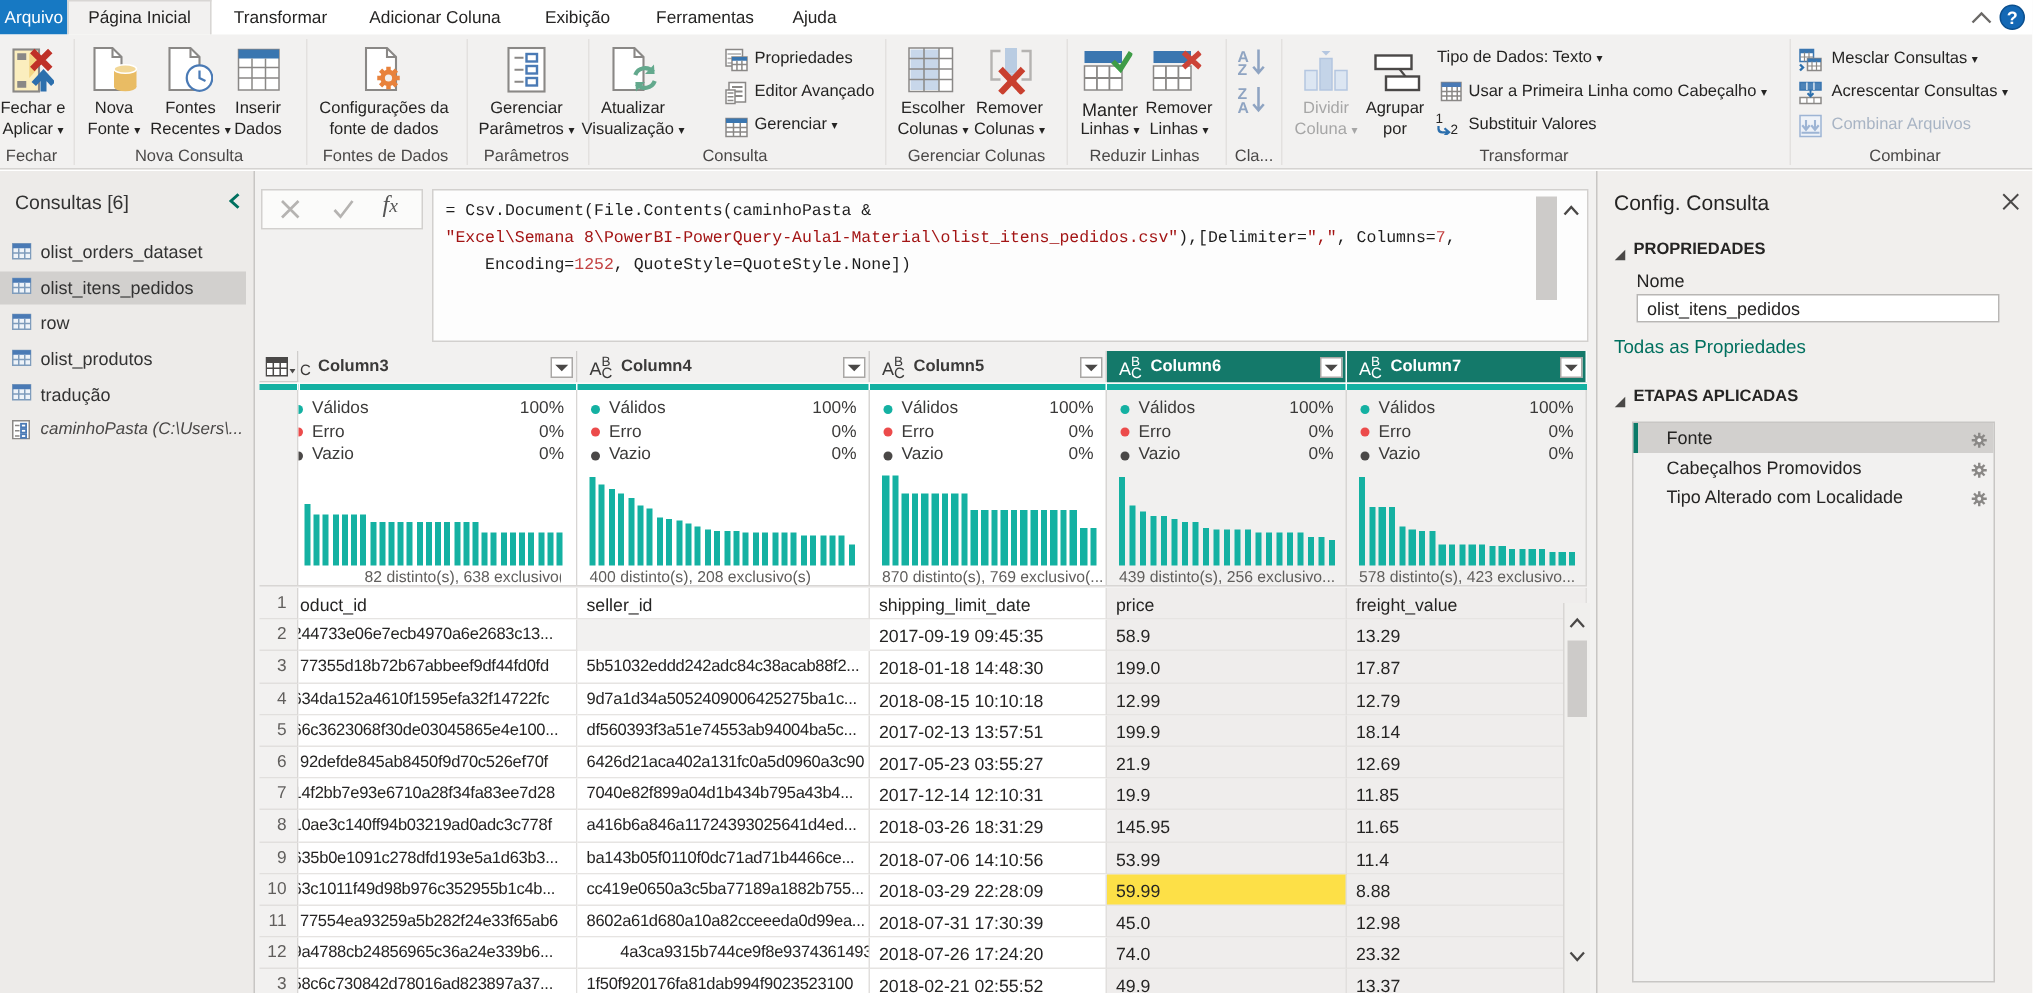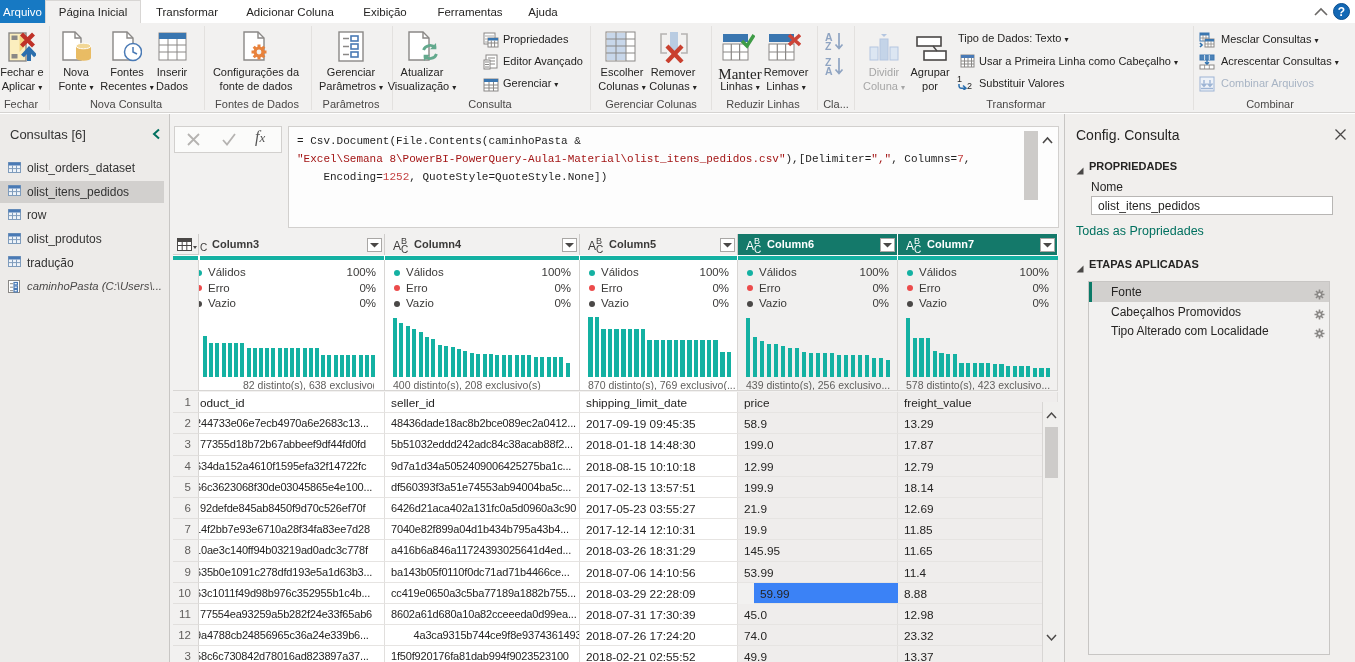--- a/index.html
+++ b/index.html
@@ -151,21 +151,21 @@
       <path d="M9 15 L24 31 M24 15 L9 31" stroke="#c9402f" stroke-width="4.2"></path>
     </svg>
 <div class="abs" style="left:618px;top:66px;width:110px;height:13px;font-size:11px;color:#252423;text-align:center;">Remover</div>
 <div class="abs" style="left:618px;top:80px;width:110px;height:13px;font-size:11px;color:#252423;text-align:center;">Colunas <span style="font-size:8px;">▾</span></div>
 <svg class="abs" style="left:722px;top:33px" width="33" height="28" viewBox="0 0 33 28">
       <rect x="1" y="1" width="25" height="8" fill="#3a76b0"></rect>
       <rect x="1" y="11" width="25" height="16" fill="#fff" stroke="#8a8886"></rect>
       <path d="M1 19 L26 19 M9.3 11 L9.3 27 M17.6 11 L17.6 27" stroke="#8a8886" stroke-width="1.2"></path>
       <path d="M20 8 L25 13 L32 2" stroke="#3f9c47" stroke-width="3.5" fill="none"></path>
     </svg>
-<div class="abs" style="left:685px;top:66px;width:110px;height:13px;font-size:15px;color:#252423;text-align:center;font-family:Liberation Serif, serif;">Manter</div>
+<div class="abs" style="left:685px;top:66px;width:110px;height:13px;font-size:12px;color:#252423;text-align:center;">Manter</div>
 <div class="abs" style="left:685px;top:80px;width:110px;height:13px;font-size:11px;color:#252423;text-align:center;">Linhas <span style="font-size:8px;">▾</span></div>
 <svg class="abs" style="left:768px;top:33px" width="33" height="28" viewBox="0 0 33 28">
       <rect x="1" y="1" width="25" height="8" fill="#3a76b0"></rect>
       <rect x="1" y="11" width="25" height="16" fill="#fff" stroke="#8a8886"></rect>
       <path d="M1 19 L26 19 M9.3 11 L9.3 27 M17.6 11 L17.6 27" stroke="#8a8886" stroke-width="1.2"></path>
       <path d="M21 2 L32 12 M32 2 L21 12" stroke="#cc4438" stroke-width="3.5"></path>
     </svg>
 <div class="abs" style="left:731px;top:66px;width:110px;height:13px;font-size:11px;color:#252423;text-align:center;">Remover</div>
 <div class="abs" style="left:731px;top:80px;width:110px;height:13px;font-size:11px;color:#252423;text-align:center;">Linhas <span style="font-size:8px;">▾</span></div>
 <svg class="abs" style="left:825px;top:31px" width="20" height="50" viewBox="0 0 20 50">
@@ -570,23 +570,20 @@
       <div style="position:absolute;left:6px;top:4px;width:170px;font-size:11.8px;color:#252423;white-space:nowrap;">price</div>
     </div>
 <div class="abs" style="left:898px;top:392px;width:160px;height:21px;background:#efedec;border-right:1px solid #e1dfdd;border-bottom:1px solid #e6e4e2;overflow:hidden;">
       <div style="position:absolute;left:6px;top:4px;width:170px;font-size:11.8px;color:#252423;white-space:nowrap;">freight_value</div>
     </div>
 <div class="abs" style="left:173px;top:413px;width:26px;height:21px;background:#f2f1f0;border-right:1px solid #d8d6d4;border-bottom:1px solid #e1dfdd;"></div>
 <div class="abs" style="left:173px;top:417px;width:18px;text-align:right;font-size:11.5px;color:#605e5c;">2</div>
 <div class="abs" style="left:199px;top:413px;width:186px;height:21px;background:#fff;border-right:1px solid #e1dfdd;border-bottom:1px solid #e6e4e2;overflow:hidden;">
       <div style="position:absolute;left:-4px;top:4px;width:196px;font-size:11px;letter-spacing:-0.18px;color:#252423;white-space:nowrap;">244733e06e7ecb4970a6e2683c13...</div>
     </div>
-<div class="abs" style="left:385px;top:413px;width:195px;height:21px;background:#fff;border-right:1px solid #e1dfdd;border-bottom:1px solid #e6e4e2;overflow:hidden;">
-      <div style="position:absolute;left:6px;top:4px;width:205px;font-size:11px;letter-spacing:-0.18px;color:#252423;white-space:nowrap;">48436dade18ac8b2bce089ec2a0412...</div>
-    </div>
 <div class="abs" style="left:580px;top:413px;width:158px;height:21px;background:#fff;border-right:1px solid #e1dfdd;border-bottom:1px solid #e6e4e2;overflow:hidden;">
       <div style="position:absolute;left:6px;top:4px;width:168px;font-size:11.8px;color:#252423;white-space:nowrap;">2017-09-19 09:45:35</div>
     </div>
 <div class="abs" style="left:738px;top:413px;width:160px;height:21px;background:#efedec;border-right:1px solid #e1dfdd;border-bottom:1px solid #e6e4e2;overflow:hidden;">
       <div style="position:absolute;left:6px;top:4px;width:170px;font-size:11.8px;color:#252423;white-space:nowrap;">58.9</div>
     </div>
 <div class="abs" style="left:898px;top:413px;width:160px;height:21px;background:#efedec;border-right:1px solid #e1dfdd;border-bottom:1px solid #e6e4e2;overflow:hidden;">
       <div style="position:absolute;left:6px;top:4px;width:170px;font-size:11.8px;color:#252423;white-space:nowrap;">13.29</div>
     </div>
 <div class="abs" style="left:173px;top:434px;width:26px;height:22px;background:#f2f1f0;border-right:1px solid #d8d6d4;border-bottom:1px solid #e1dfdd;"></div>
@@ -712,21 +709,21 @@
 <div class="abs" style="left:173px;top:587px;width:18px;text-align:right;font-size:11.5px;color:#605e5c;">10</div>
 <div class="abs" style="left:199px;top:583px;width:186px;height:21px;background:#fff;border-right:1px solid #e1dfdd;border-bottom:1px solid #e6e4e2;overflow:hidden;">
       <div style="position:absolute;left:-4px;top:4px;width:196px;font-size:11px;letter-spacing:-0.18px;color:#252423;white-space:nowrap;">63c1011f49d98b976c352955b1c4b...</div>
     </div>
 <div class="abs" style="left:385px;top:583px;width:195px;height:21px;background:#fff;border-right:1px solid #e1dfdd;border-bottom:1px solid #e6e4e2;overflow:hidden;">
       <div style="position:absolute;left:6px;top:4px;width:205px;font-size:11px;letter-spacing:-0.18px;color:#252423;white-space:nowrap;">cc419e0650a3c5ba77189a1882b755...</div>
     </div>
 <div class="abs" style="left:580px;top:583px;width:158px;height:21px;background:#fff;border-right:1px solid #e1dfdd;border-bottom:1px solid #e6e4e2;overflow:hidden;">
       <div style="position:absolute;left:6px;top:4px;width:168px;font-size:11.8px;color:#252423;white-space:nowrap;">2018-03-29 22:28:09</div>
     </div>
-<div class="abs" style="left:738px;top:583px;width:160px;height:21px;background:#3b82f6;border-right:1px solid #e1dfdd;border-bottom:1px solid #e6e4e2;overflow:hidden;margin-left:16px;">
+<div class="abs" style="left:738px;top:583px;width:160px;height:21px;background:#fde047;border-right:1px solid #e1dfdd;border-bottom:1px solid #e6e4e2;overflow:hidden;">
       <div style="position:absolute;left:6px;top:4px;width:170px;font-size:11.8px;color:#252423;white-space:nowrap;">59.99</div>
     </div>
 <div class="abs" style="left:898px;top:583px;width:160px;height:21px;background:#efedec;border-right:1px solid #e1dfdd;border-bottom:1px solid #e6e4e2;overflow:hidden;">
       <div style="position:absolute;left:6px;top:4px;width:170px;font-size:11.8px;color:#252423;white-space:nowrap;">8.88</div>
     </div>
 <div class="abs" style="left:173px;top:604px;width:26px;height:21px;background:#f2f1f0;border-right:1px solid #d8d6d4;border-bottom:1px solid #e1dfdd;"></div>
 <div class="abs" style="left:173px;top:608px;width:18px;text-align:right;font-size:11.5px;color:#605e5c;">11</div>
 <div class="abs" style="left:199px;top:604px;width:186px;height:21px;background:#fff;border-right:1px solid #e1dfdd;border-bottom:1px solid #e6e4e2;overflow:hidden;">
       <div style="position:absolute;left:1px;top:4px;width:196px;font-size:11px;letter-spacing:-0.18px;color:#252423;white-space:nowrap;">77554ea93259a5b282f24e33f65ab6</div>
     </div>

